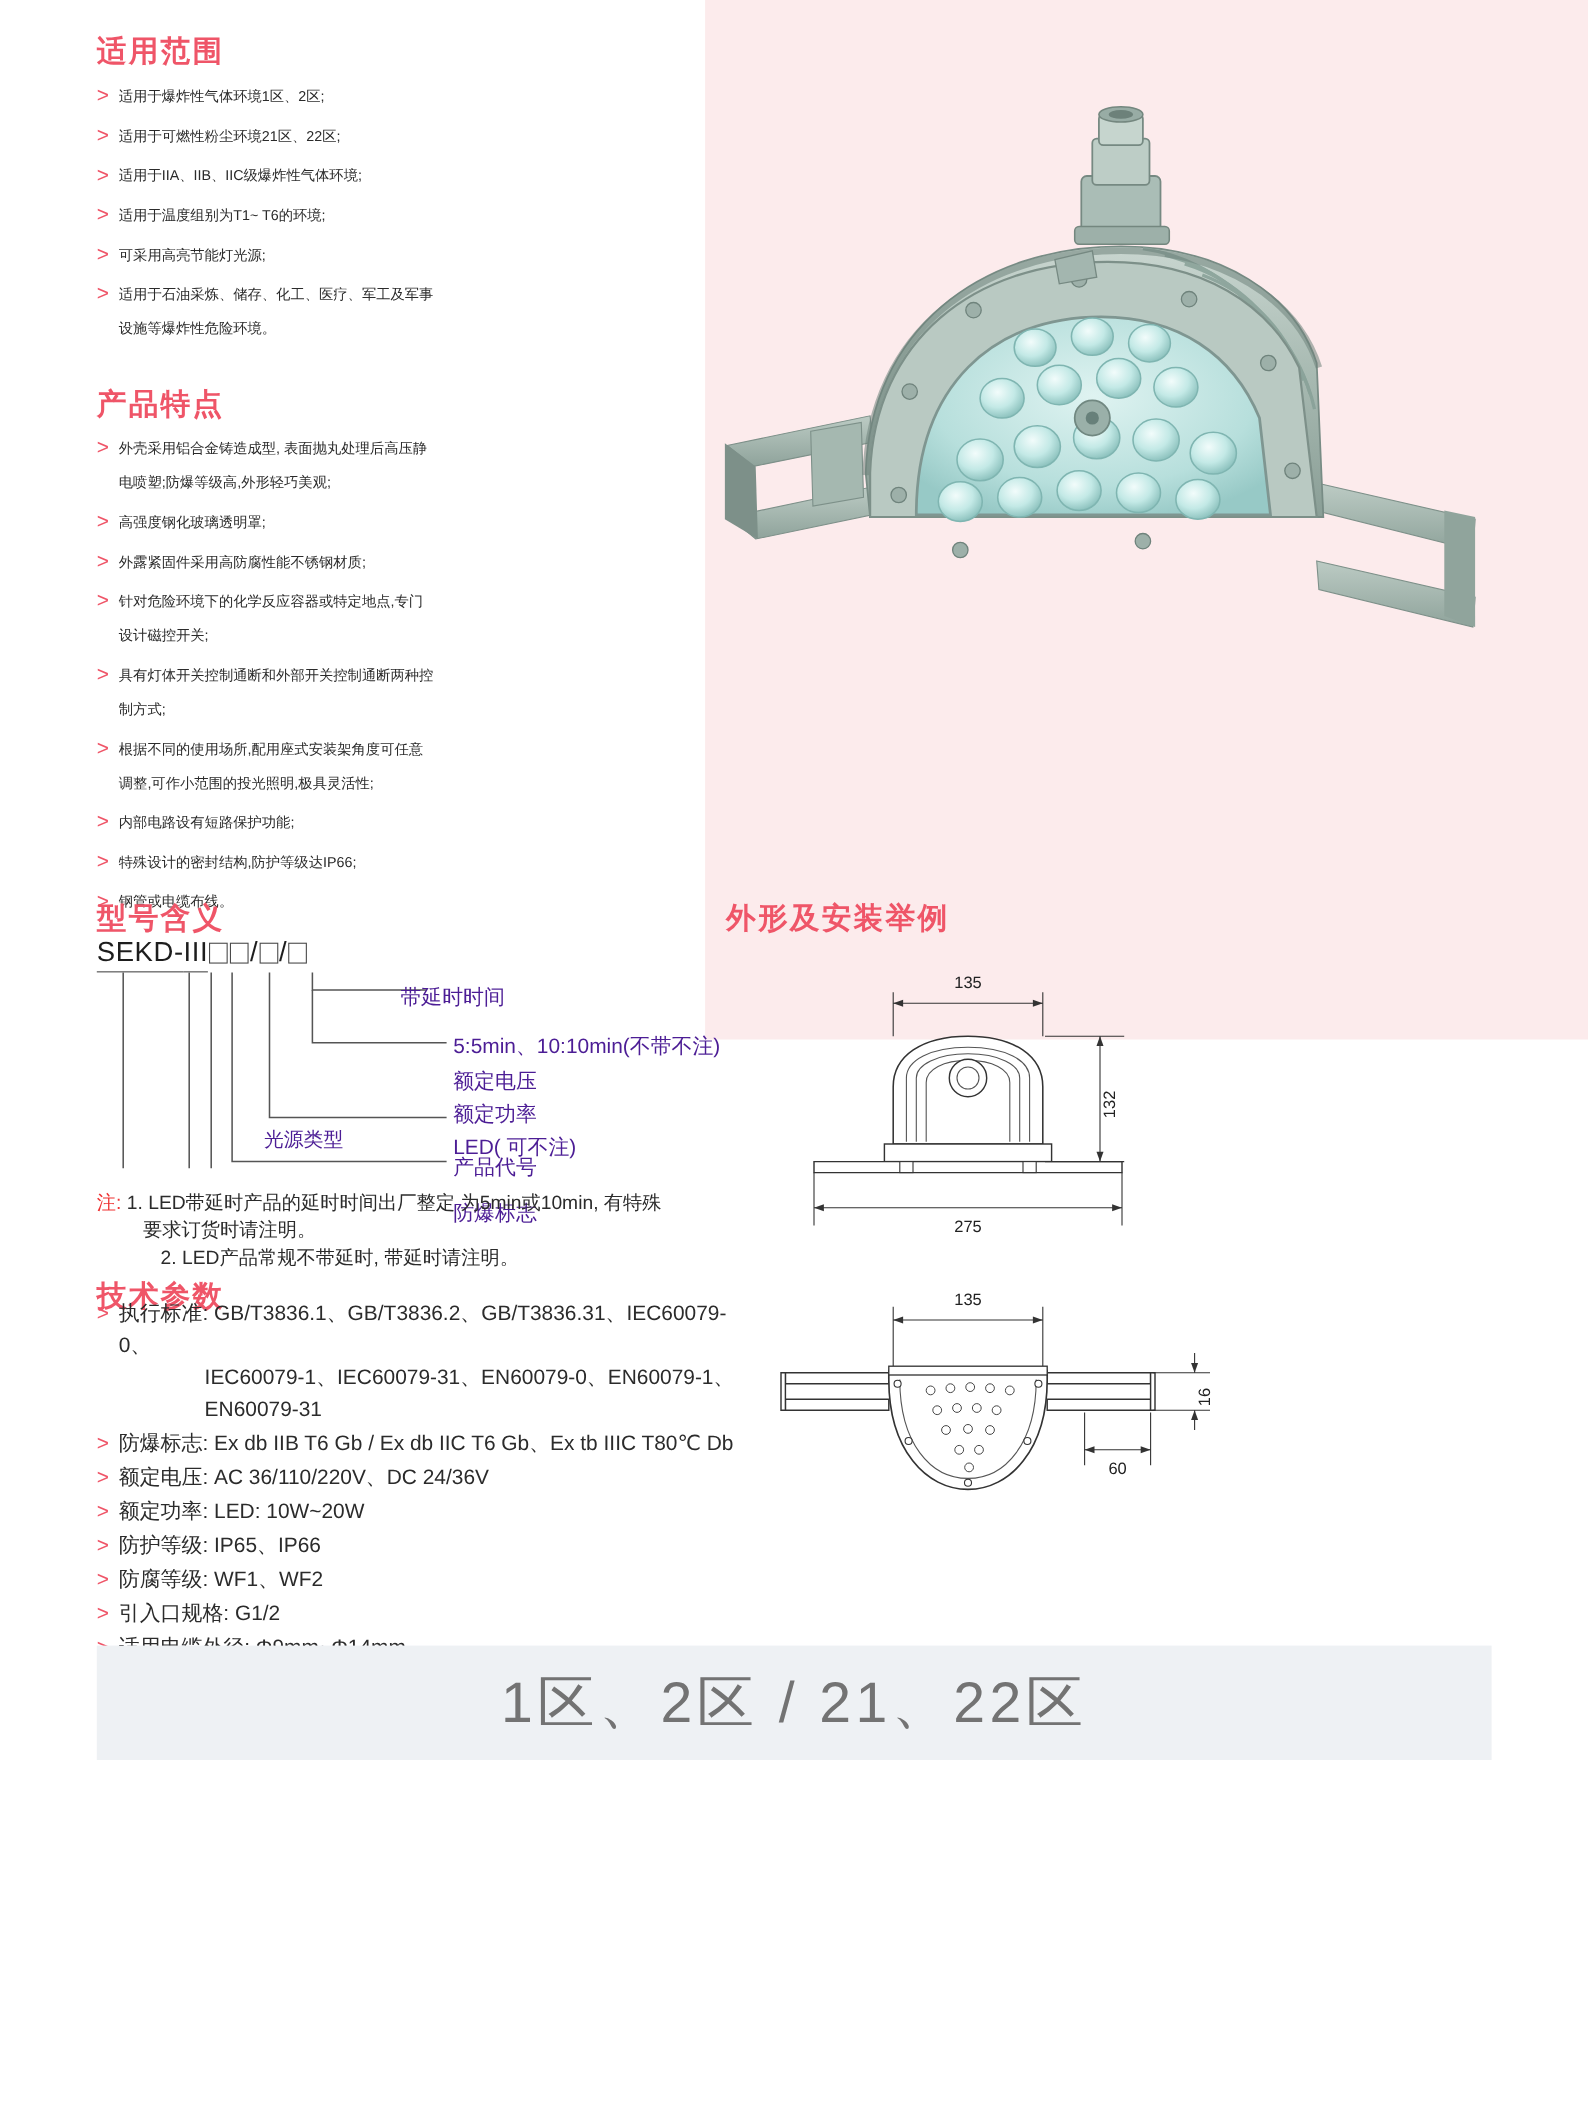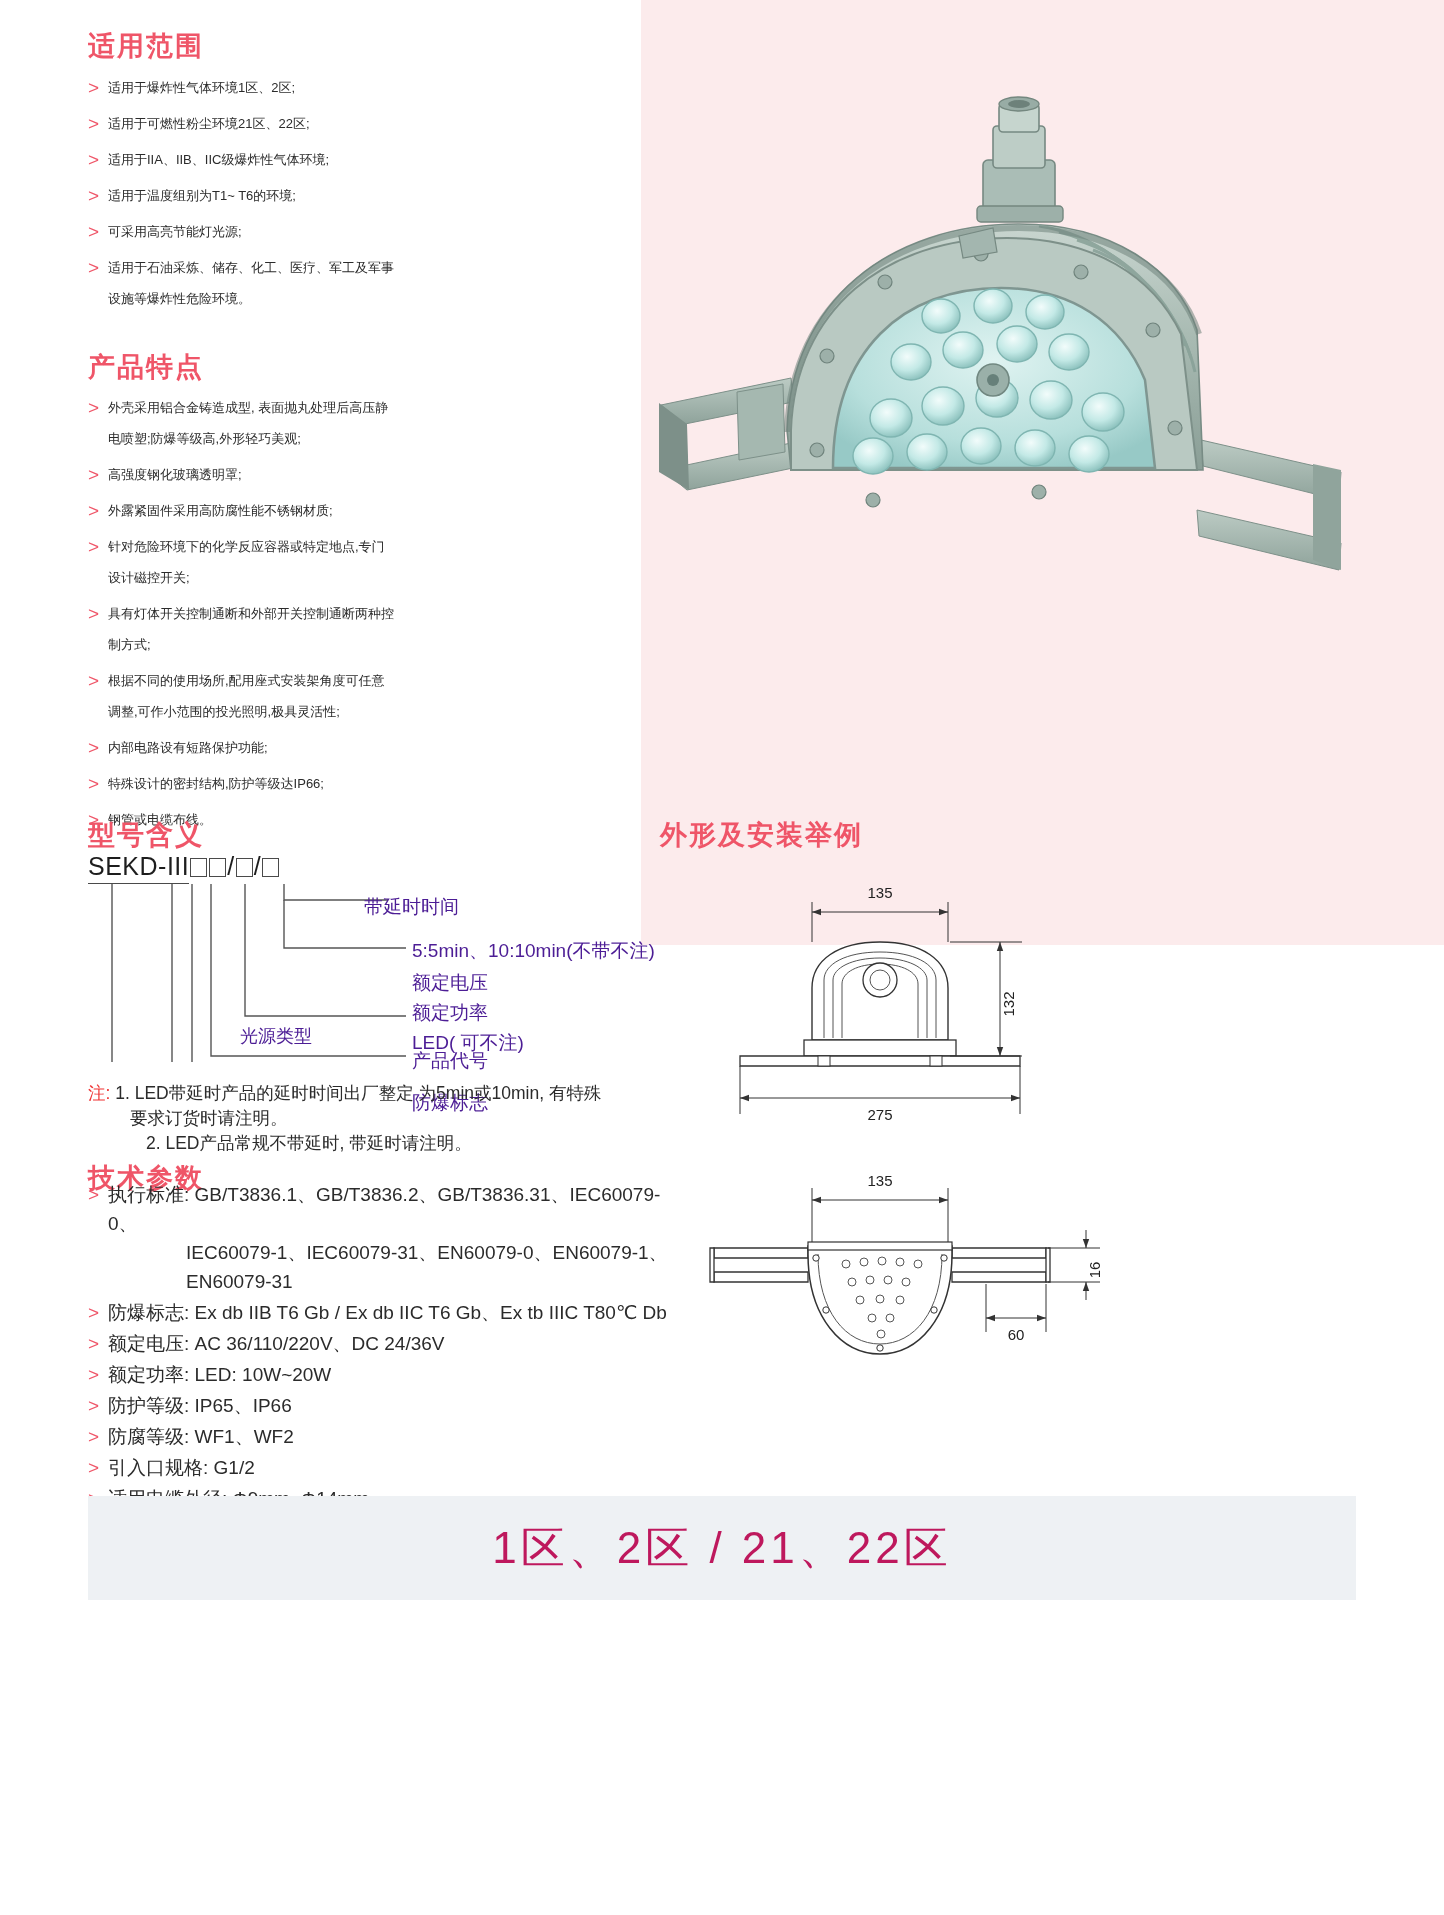--- a/index.html
+++ b/index.html
@@ -84,21 +84,21 @@
   
   #dim-head { position: absolute; left: 660px; top: 817px; }
   .draw-area { position: absolute; left: 700px; top: 868px; width: 560px; height: 610px; }
 
   
   .banner {
     position: absolute; left: 88px; bottom: 36px; width: 1268px; height: 104px;
     background: #eef1f4; display: flex; align-items: center; justify-content: center;
   }
   .banner-text {
-    font-size: 44px; color: #be185d; letter-spacing: 4px; font-weight: 400;
+    font-size: 52px; color: #737373; letter-spacing: 4px; font-weight: 400;
   }
   svg { display: block; }
 </style>
 </head>
 <body>
 
 <div class="page">
 
   <div class="photo-panel">
     <div class="photo-stage">

